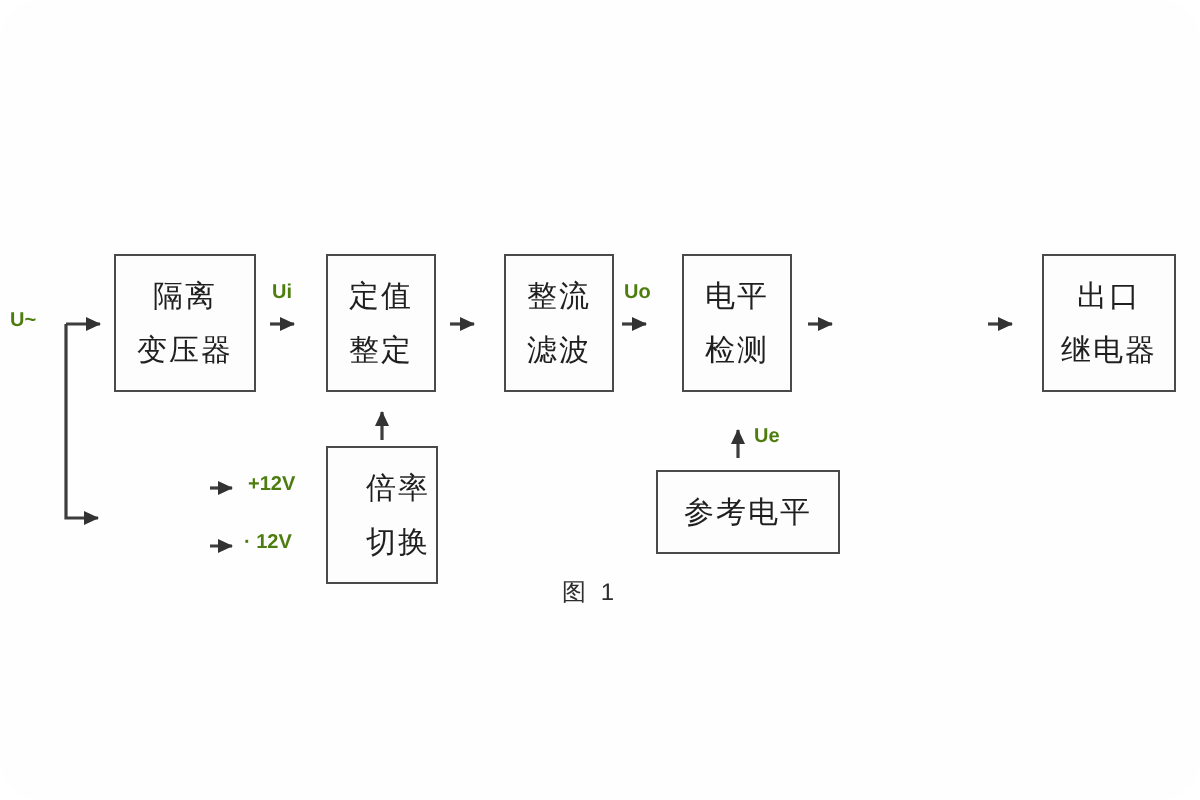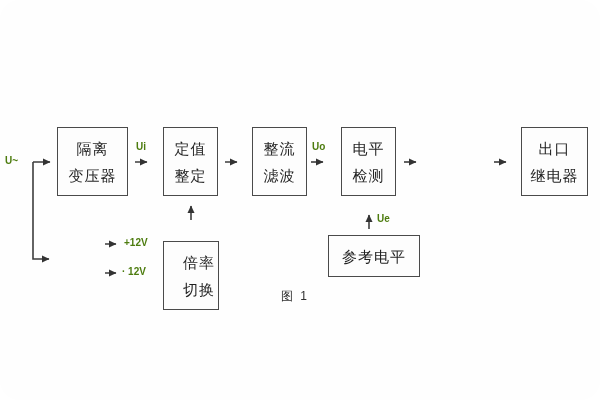--- a/index.html
+++ b/index.html
@@ -69,21 +69,21 @@
     <span>检测</span>
   </div>
 
 
   <div class="block" style="left:521px;top:127px;width:67px;height:69px;">
     <span>出口</span>
     <span>继电器</span>
   </div>
 
 
-  <div class="block" style="left:163px;top:241px;width:56px;height:69px;padding-left:16px;">
+  <div class="block" style="left:163px;top:223px;width:56px;height:69px;padding-left:16px;">
     <span>倍率</span>
     <span>切换</span>
   </div>
 
   <div class="block" style="left:328px;top:235px;width:92px;height:42px;gap:0;">
     <span>参考电平</span>
   </div>
 
   <div class="lbl" style="left:5px;top:156px;">U~</div>
   <div class="lbl" style="left:136px;top:142px;">Ui</div>

